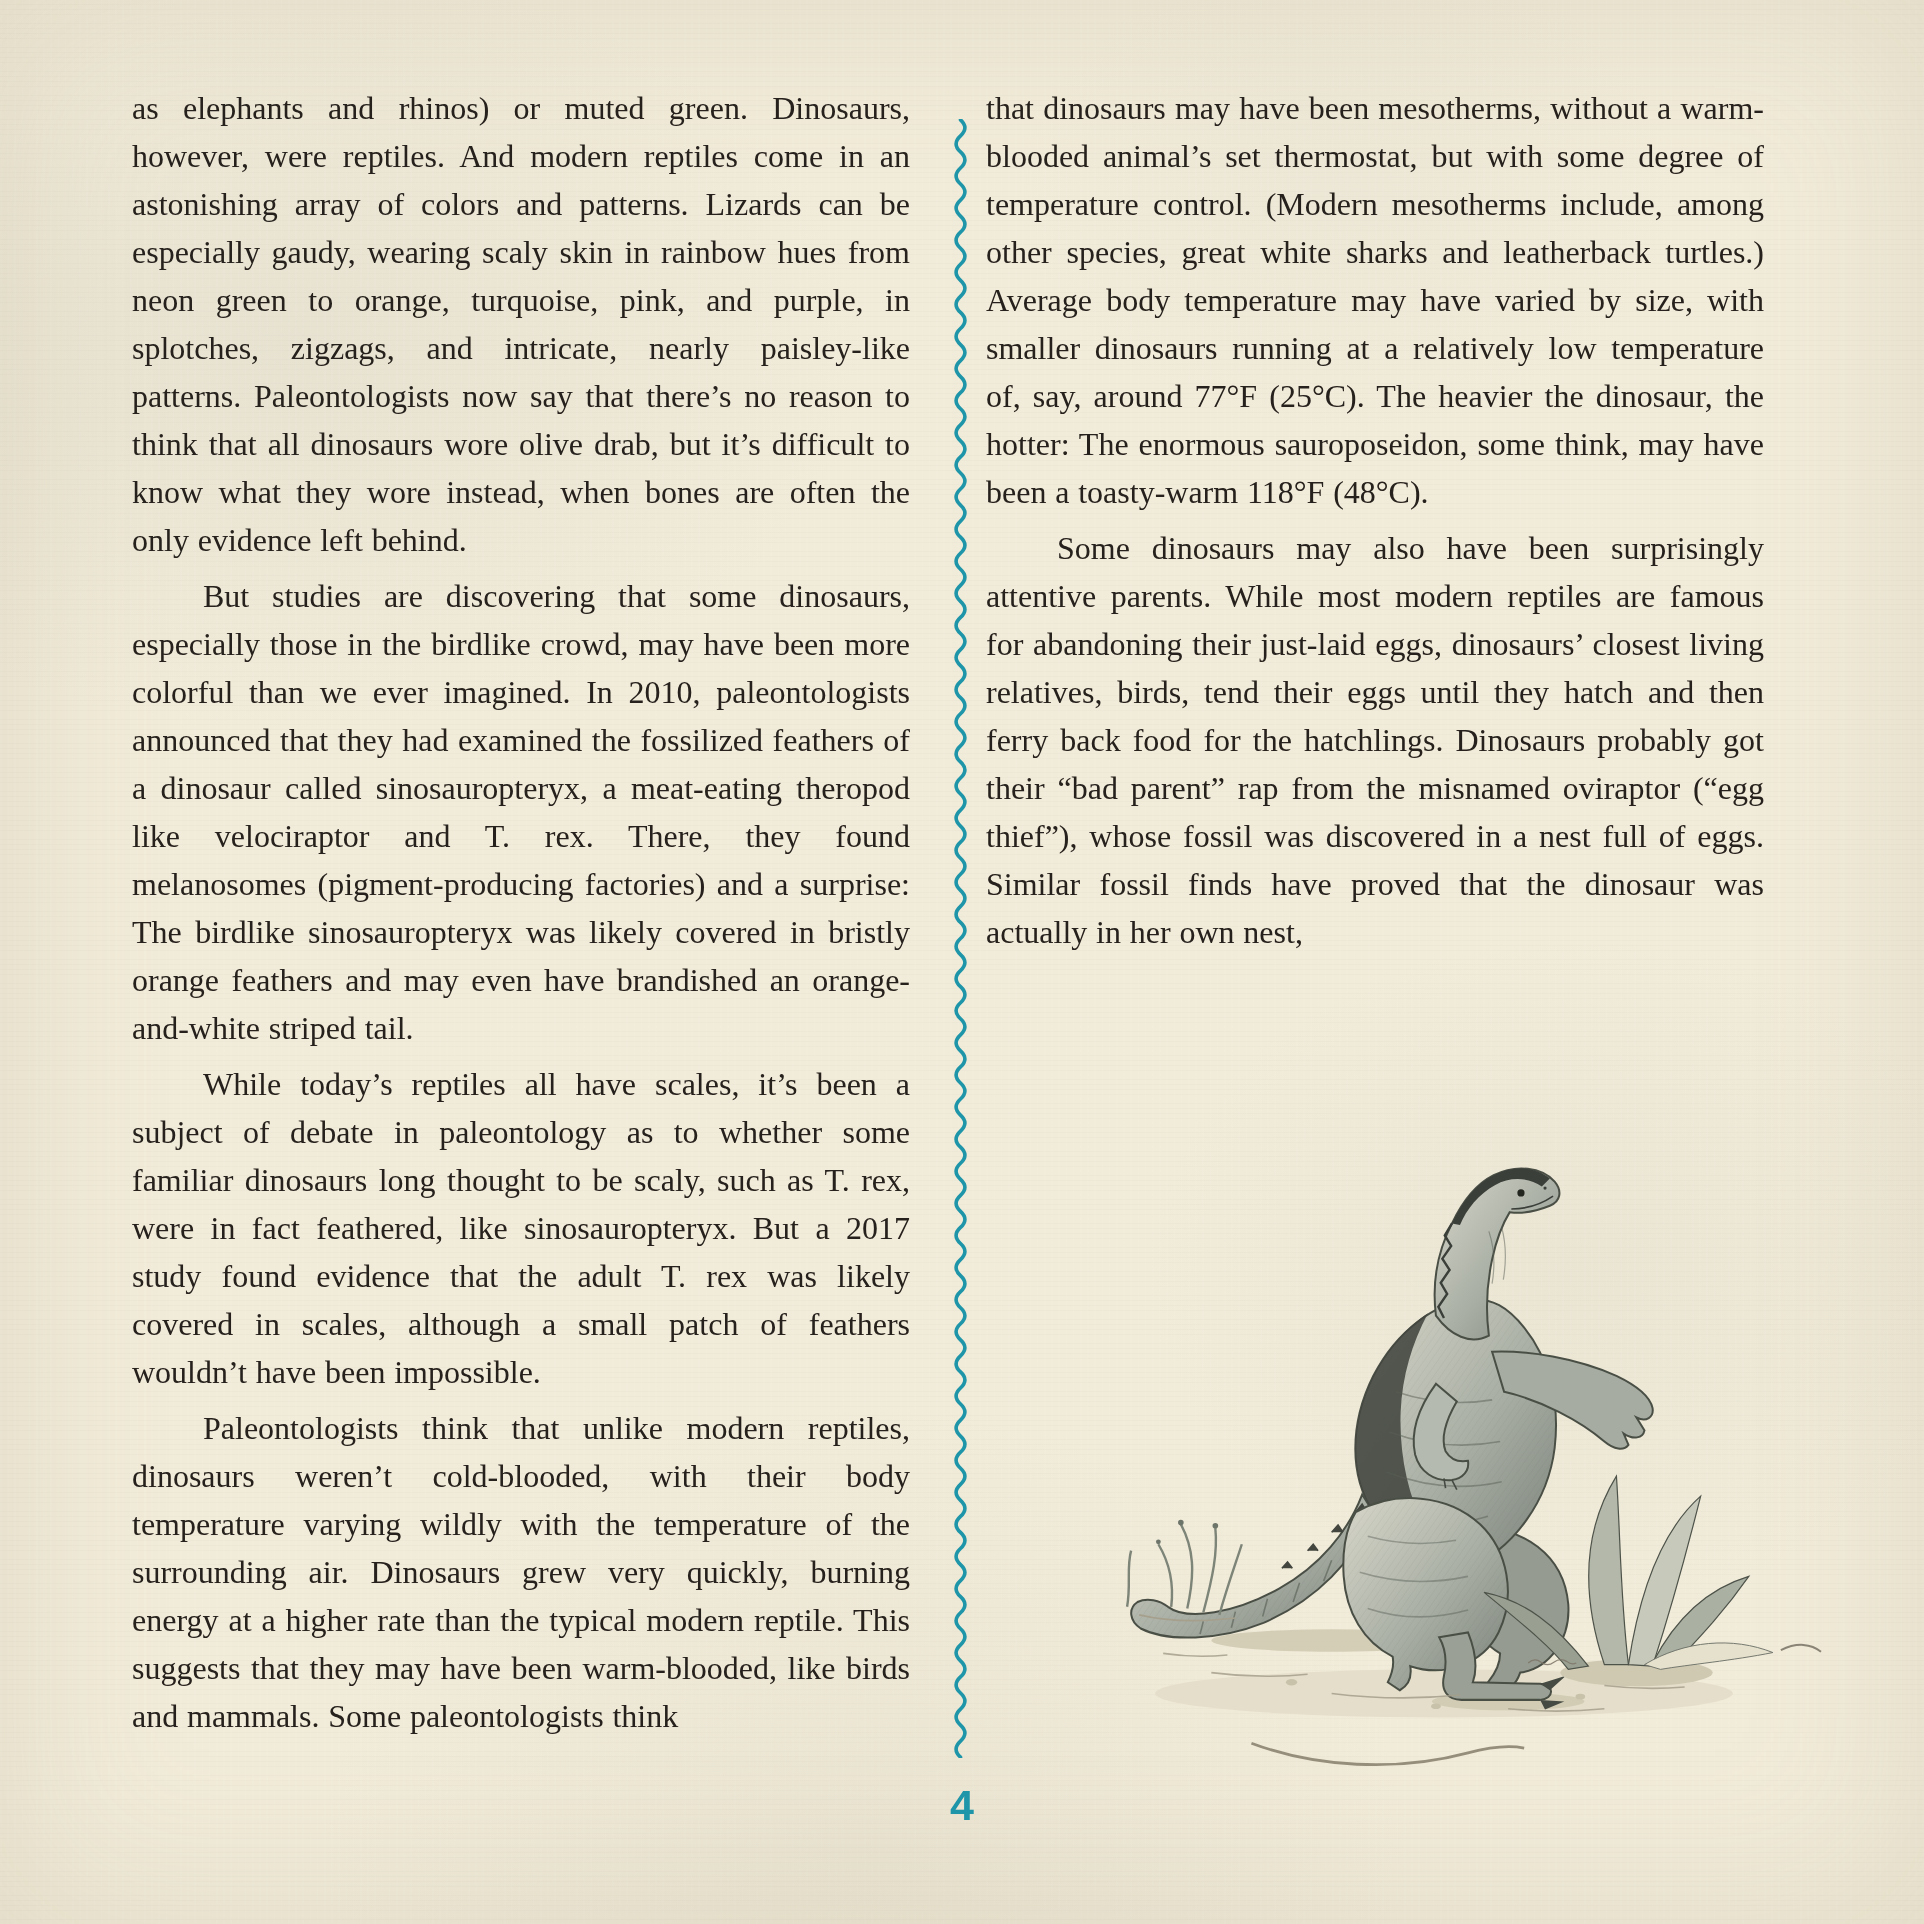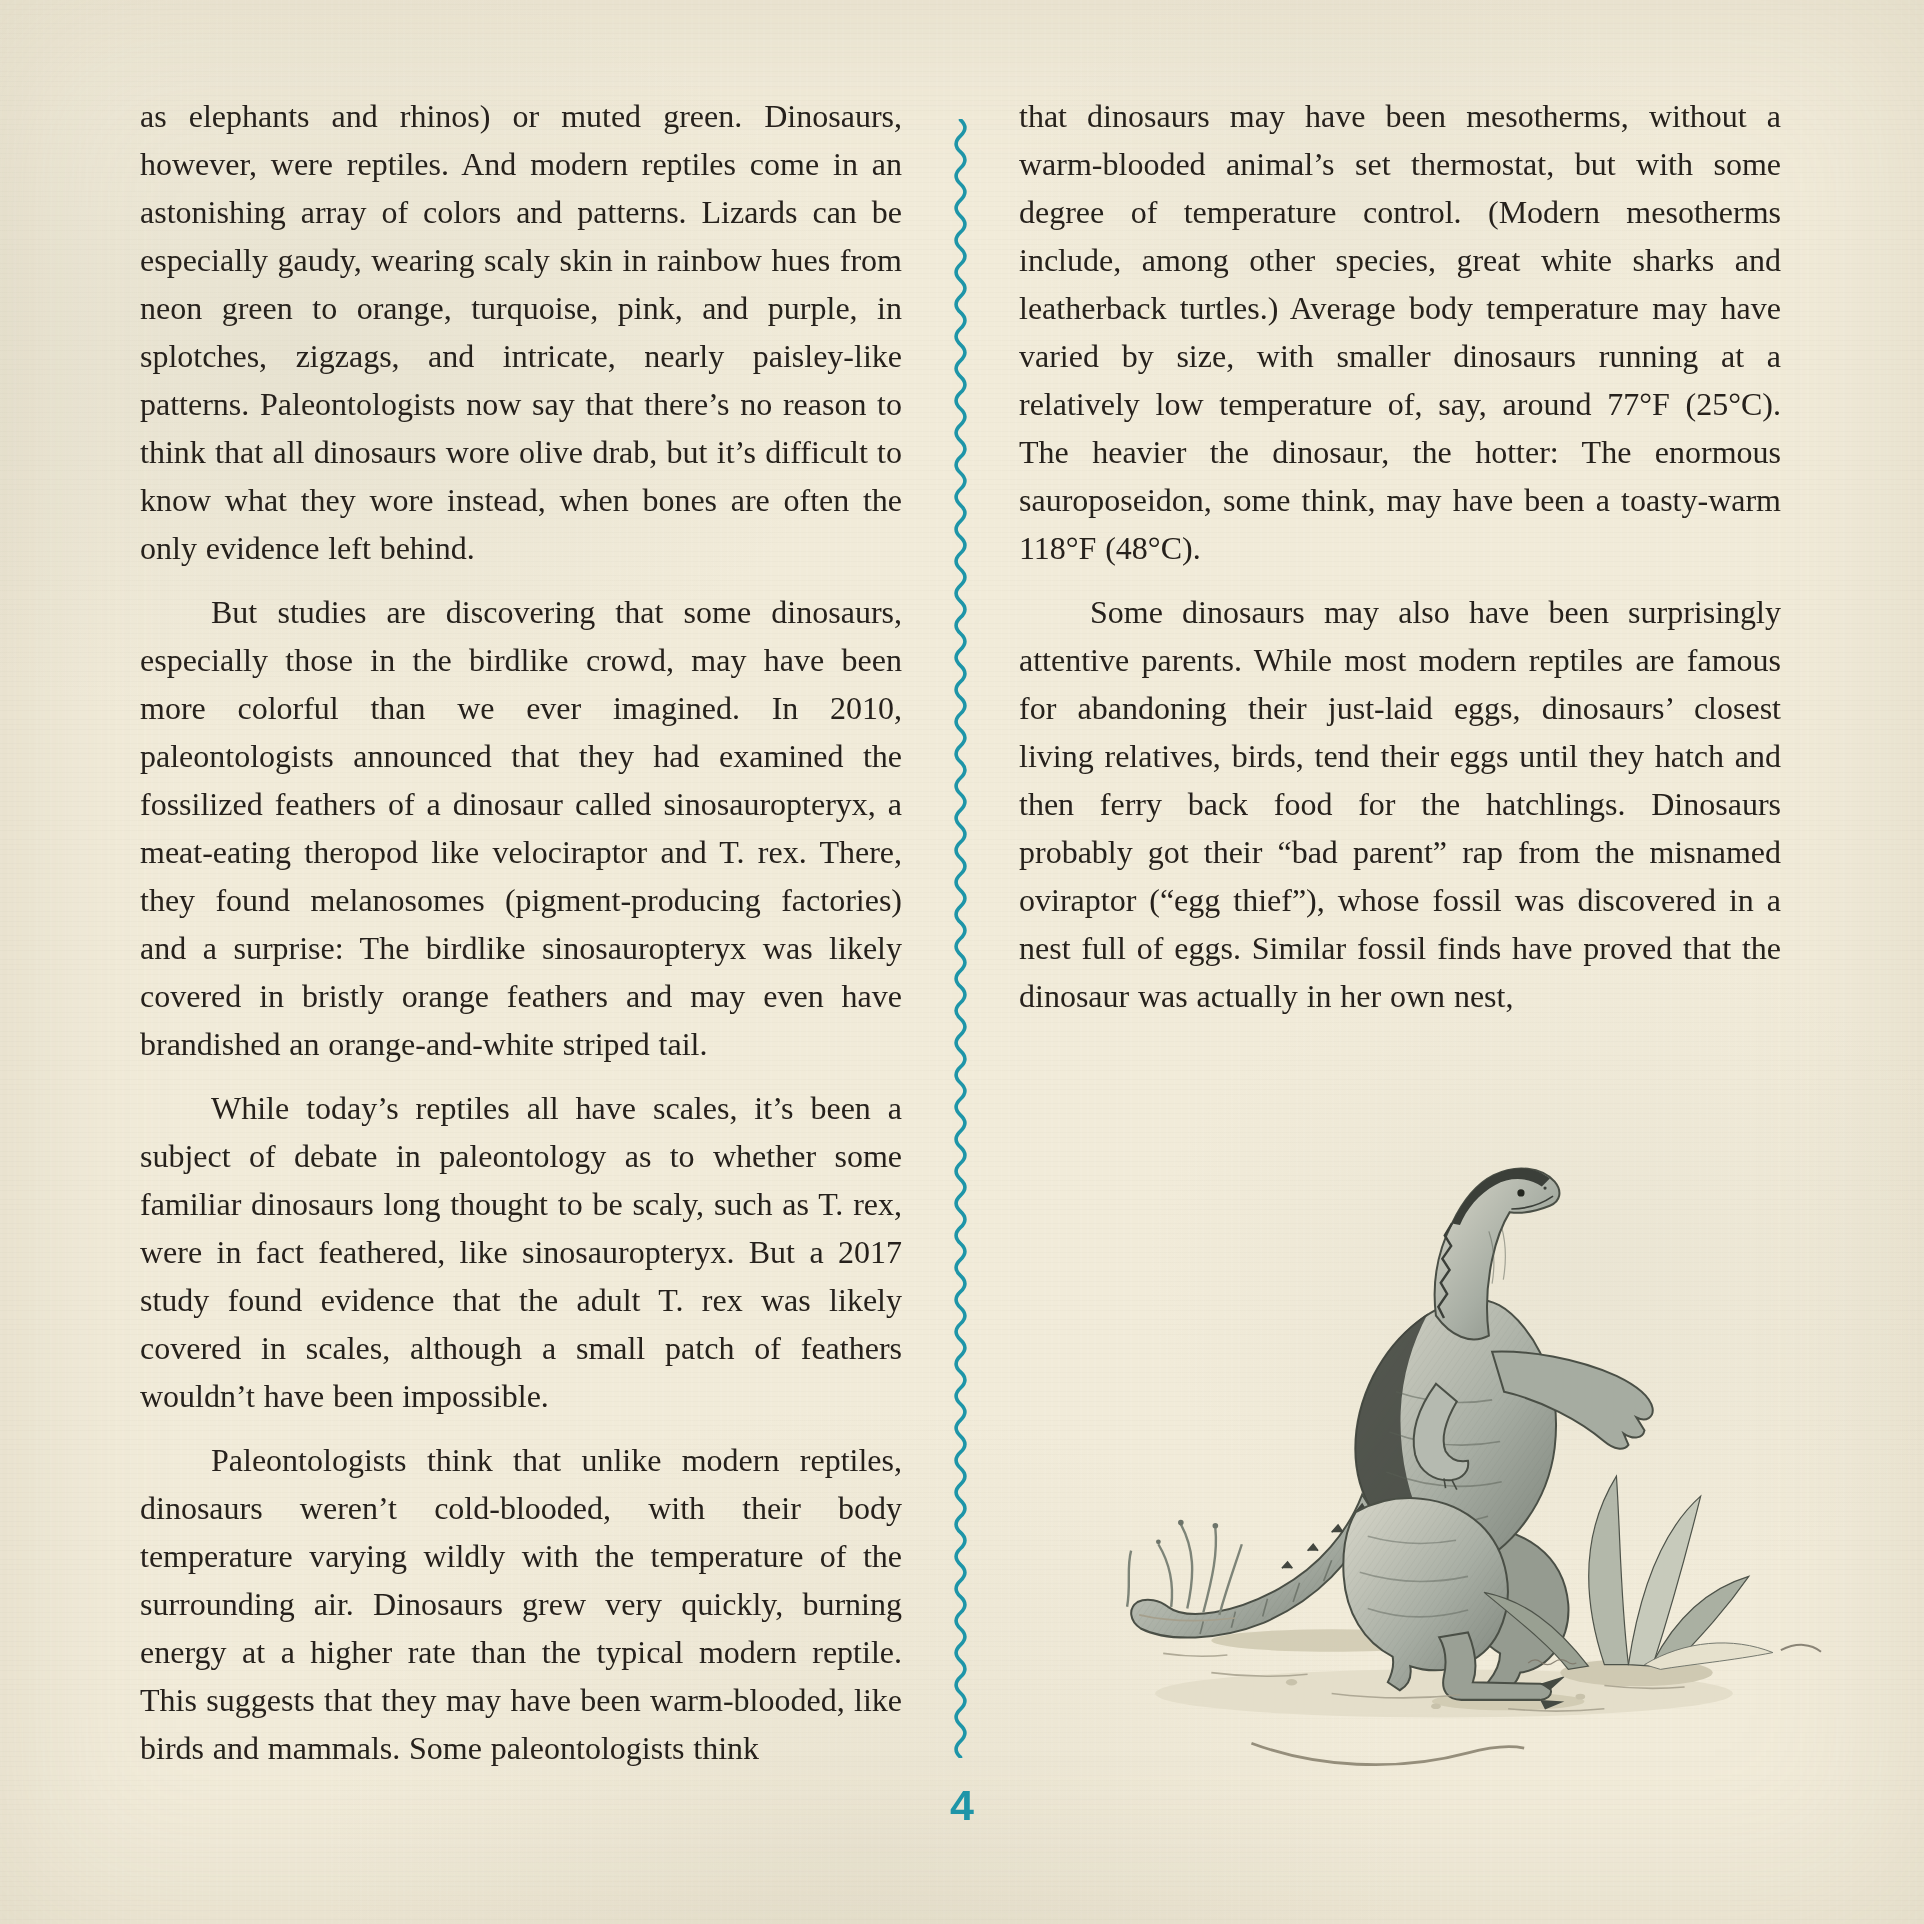--- a/index.html
+++ b/index.html
@@ -19,22 +19,22 @@
       repeating-linear-gradient(90deg, rgba(255,255,255,0.05) 0 1.6px, transparent 1.6px 7.2px);
     box-shadow: inset 0 0 176px rgba(150,140,108,0.18);
     color:#26211c;
   }
   .col{
     position:absolute;top:76px;width:794px;
     font-size:32px;line-height:48px;
     text-align:justify;word-spacing:0.8px;
   }
   .col-left{left:124px;}
-  .col-right{left:1003px;}
-  .col p{margin:16px;padding:0;}
+  .col-right{left:978px;}
+  .col p{margin:8px;padding:0;}
   .col p.indent{text-indent:71px;}
   .divider{position:absolute;left:946px;top:119px;width:29px;height:1639px;}
   .pagenum{
     position:absolute;left:874px;top:1781px;width:176px;
     text-align:center;font-family:"Liberation Sans", sans-serif;
     font-weight:bold;font-size:43px;color:#1e95a8;
   }
   .illustration{
     position:absolute;left:1091px;top:1111px;width:738px;height:678px;margin:0;
   }

